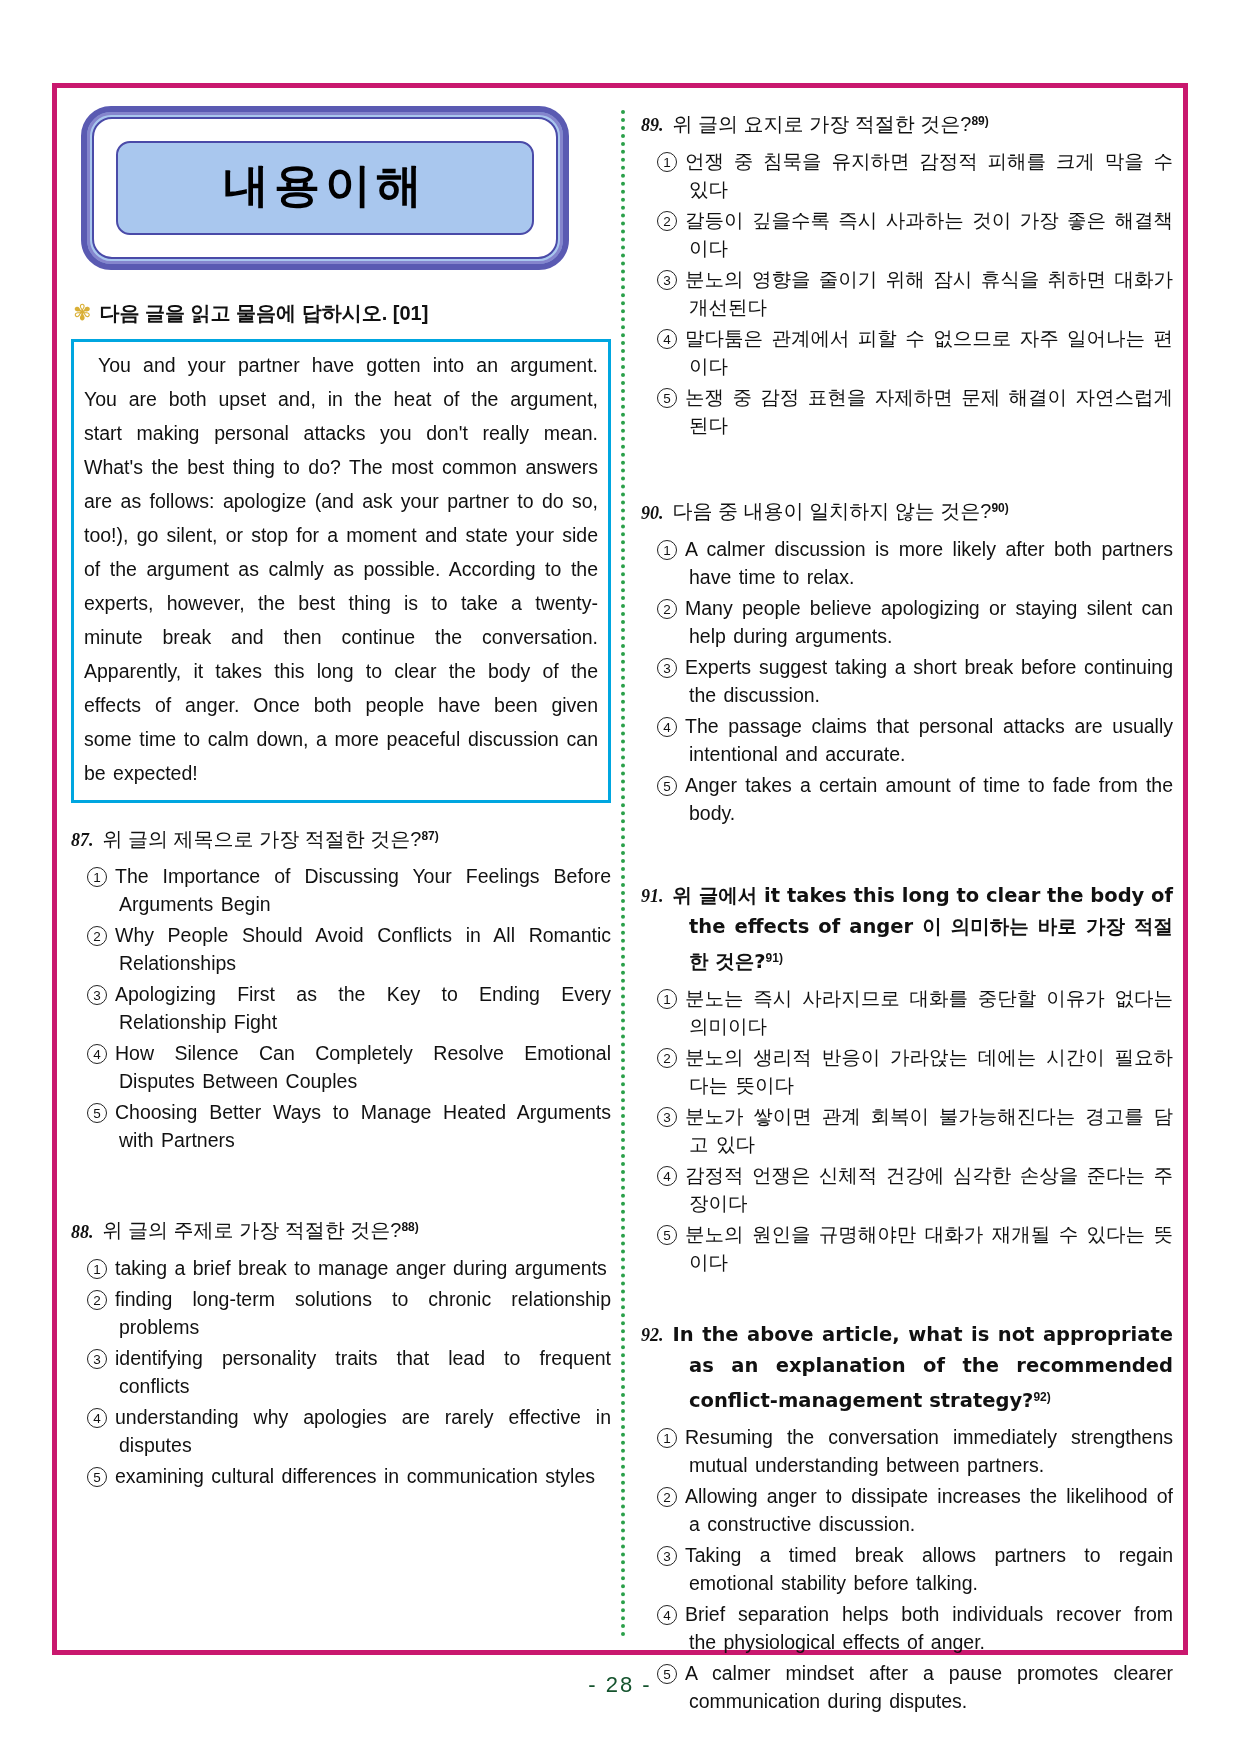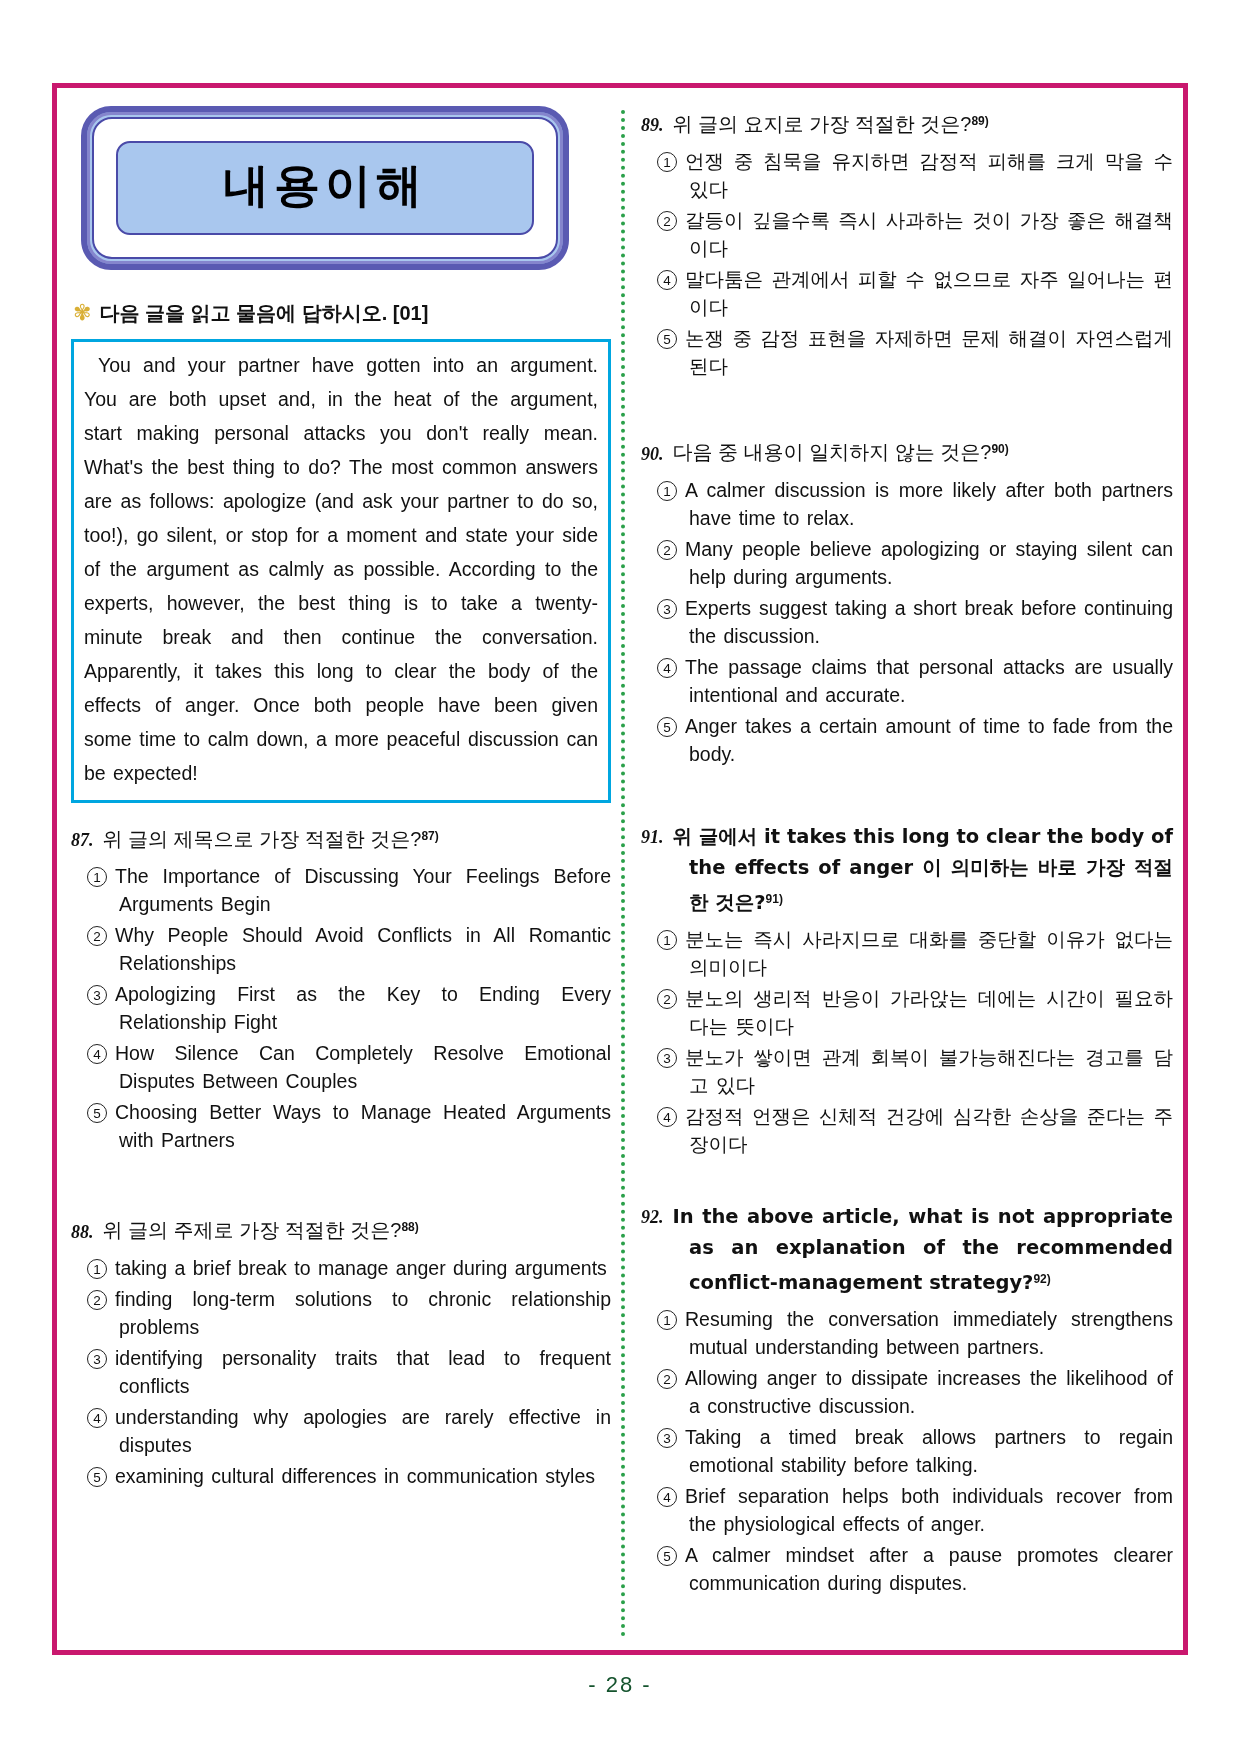--- a/index.html
+++ b/index.html
@@ -118,20 +118,21 @@
       </div>
     </div>
 
     <div class="col col-right">
 
       <div class="question">
         <p class="q-head"><span class="q-num">89.</span><span class="q-prompt">위 글의 요지로 가장 적절한 것은?</span><sup class="q-ref">89)</sup></p>
         <div class="options">
           <p class="option"><span class="marker">1</span><span>언쟁 중 침묵을 유지하면 감정적 피해를 크게 막을 수 있다</span></p>
           <p class="option"><span class="marker">2</span><span>갈등이 깊을수록 즉시 사과하는 것이 가장 좋은 해결책이다</span></p>
+          <p class="option"><span class="marker">3</span><span>분노의 영향을 줄이기 위해 잠시 휴식을 취하면 대화가 개선된다</span></p>
           <p class="option"><span class="marker">4</span><span>말다툼은 관계에서 피할 수 없으므로 자주 일어나는 편이다</span></p>
           <p class="option"><span class="marker">5</span><span>논쟁 중 감정 표현을 자제하면 문제 해결이 자연스럽게 된다</span></p>
         </div>
       </div>
 
       <div class="question" style="margin-top:54px;">
         <p class="q-head"><span class="q-num">90.</span><span class="q-prompt">다음 중 내용이 일치하지 않는 것은?</span><sup class="q-ref">90)</sup></p>
         <div class="options">
           <p class="option"><span class="marker">1</span><span>A calmer discussion is more likely after both partners have time to relax.</span></p>
           <p class="option"><span class="marker">2</span><span>Many people believe apologizing or staying silent can help during arguments.</span></p>
@@ -141,20 +142,21 @@
         </div>
       </div>
 
       <div class="question" style="margin-top:54px;">
         <p class="q-head"><span class="q-num">91.</span><span class="q-prompt q-prompt-alt">위 글에서 it takes this long to clear the body of the effects of anger 이 의미하는 바로 가장 적절한 것은?</span><sup class="q-ref">91)</sup></p>
         <div class="options">
           <p class="option"><span class="marker">1</span><span>분노는 즉시 사라지므로 대화를 중단할 이유가 없다는 의미이다</span></p>
           <p class="option"><span class="marker">2</span><span>분노의 생리적 반응이 가라앉는 데에는 시간이 필요하다는 뜻이다</span></p>
           <p class="option"><span class="marker">3</span><span>분노가 쌓이면 관계 회복이 불가능해진다는 경고를 담고 있다</span></p>
           <p class="option"><span class="marker">4</span><span>감정적 언쟁은 신체적 건강에 심각한 손상을 준다는 주장이다</span></p>
+          <p class="option"><span class="marker">5</span><span>분노의 원인을 규명해야만 대화가 재개될 수 있다는 뜻이다</span></p>
         </div>
       </div>
 
       <div class="question" style="margin-top:44px;">
         <p class="q-head"><span class="q-num">92.</span><span class="q-prompt q-prompt-alt">In the above article, what is not appropriate as an explanation of the recommended conflict-management strategy?</span><sup class="q-ref">92)</sup></p>
         <div class="options">
           <p class="option"><span class="marker">1</span><span>Resuming the conversation immediately strengthens mutual understanding between partners.</span></p>
           <p class="option"><span class="marker">2</span><span>Allowing anger to dissipate increases the likelihood of a constructive discussion.</span></p>
           <p class="option"><span class="marker">3</span><span>Taking a timed break allows partners to regain emotional stability before talking.</span></p>
           <p class="option"><span class="marker">4</span><span>Brief separation helps both individuals recover from the physiological effects of anger.</span></p>

